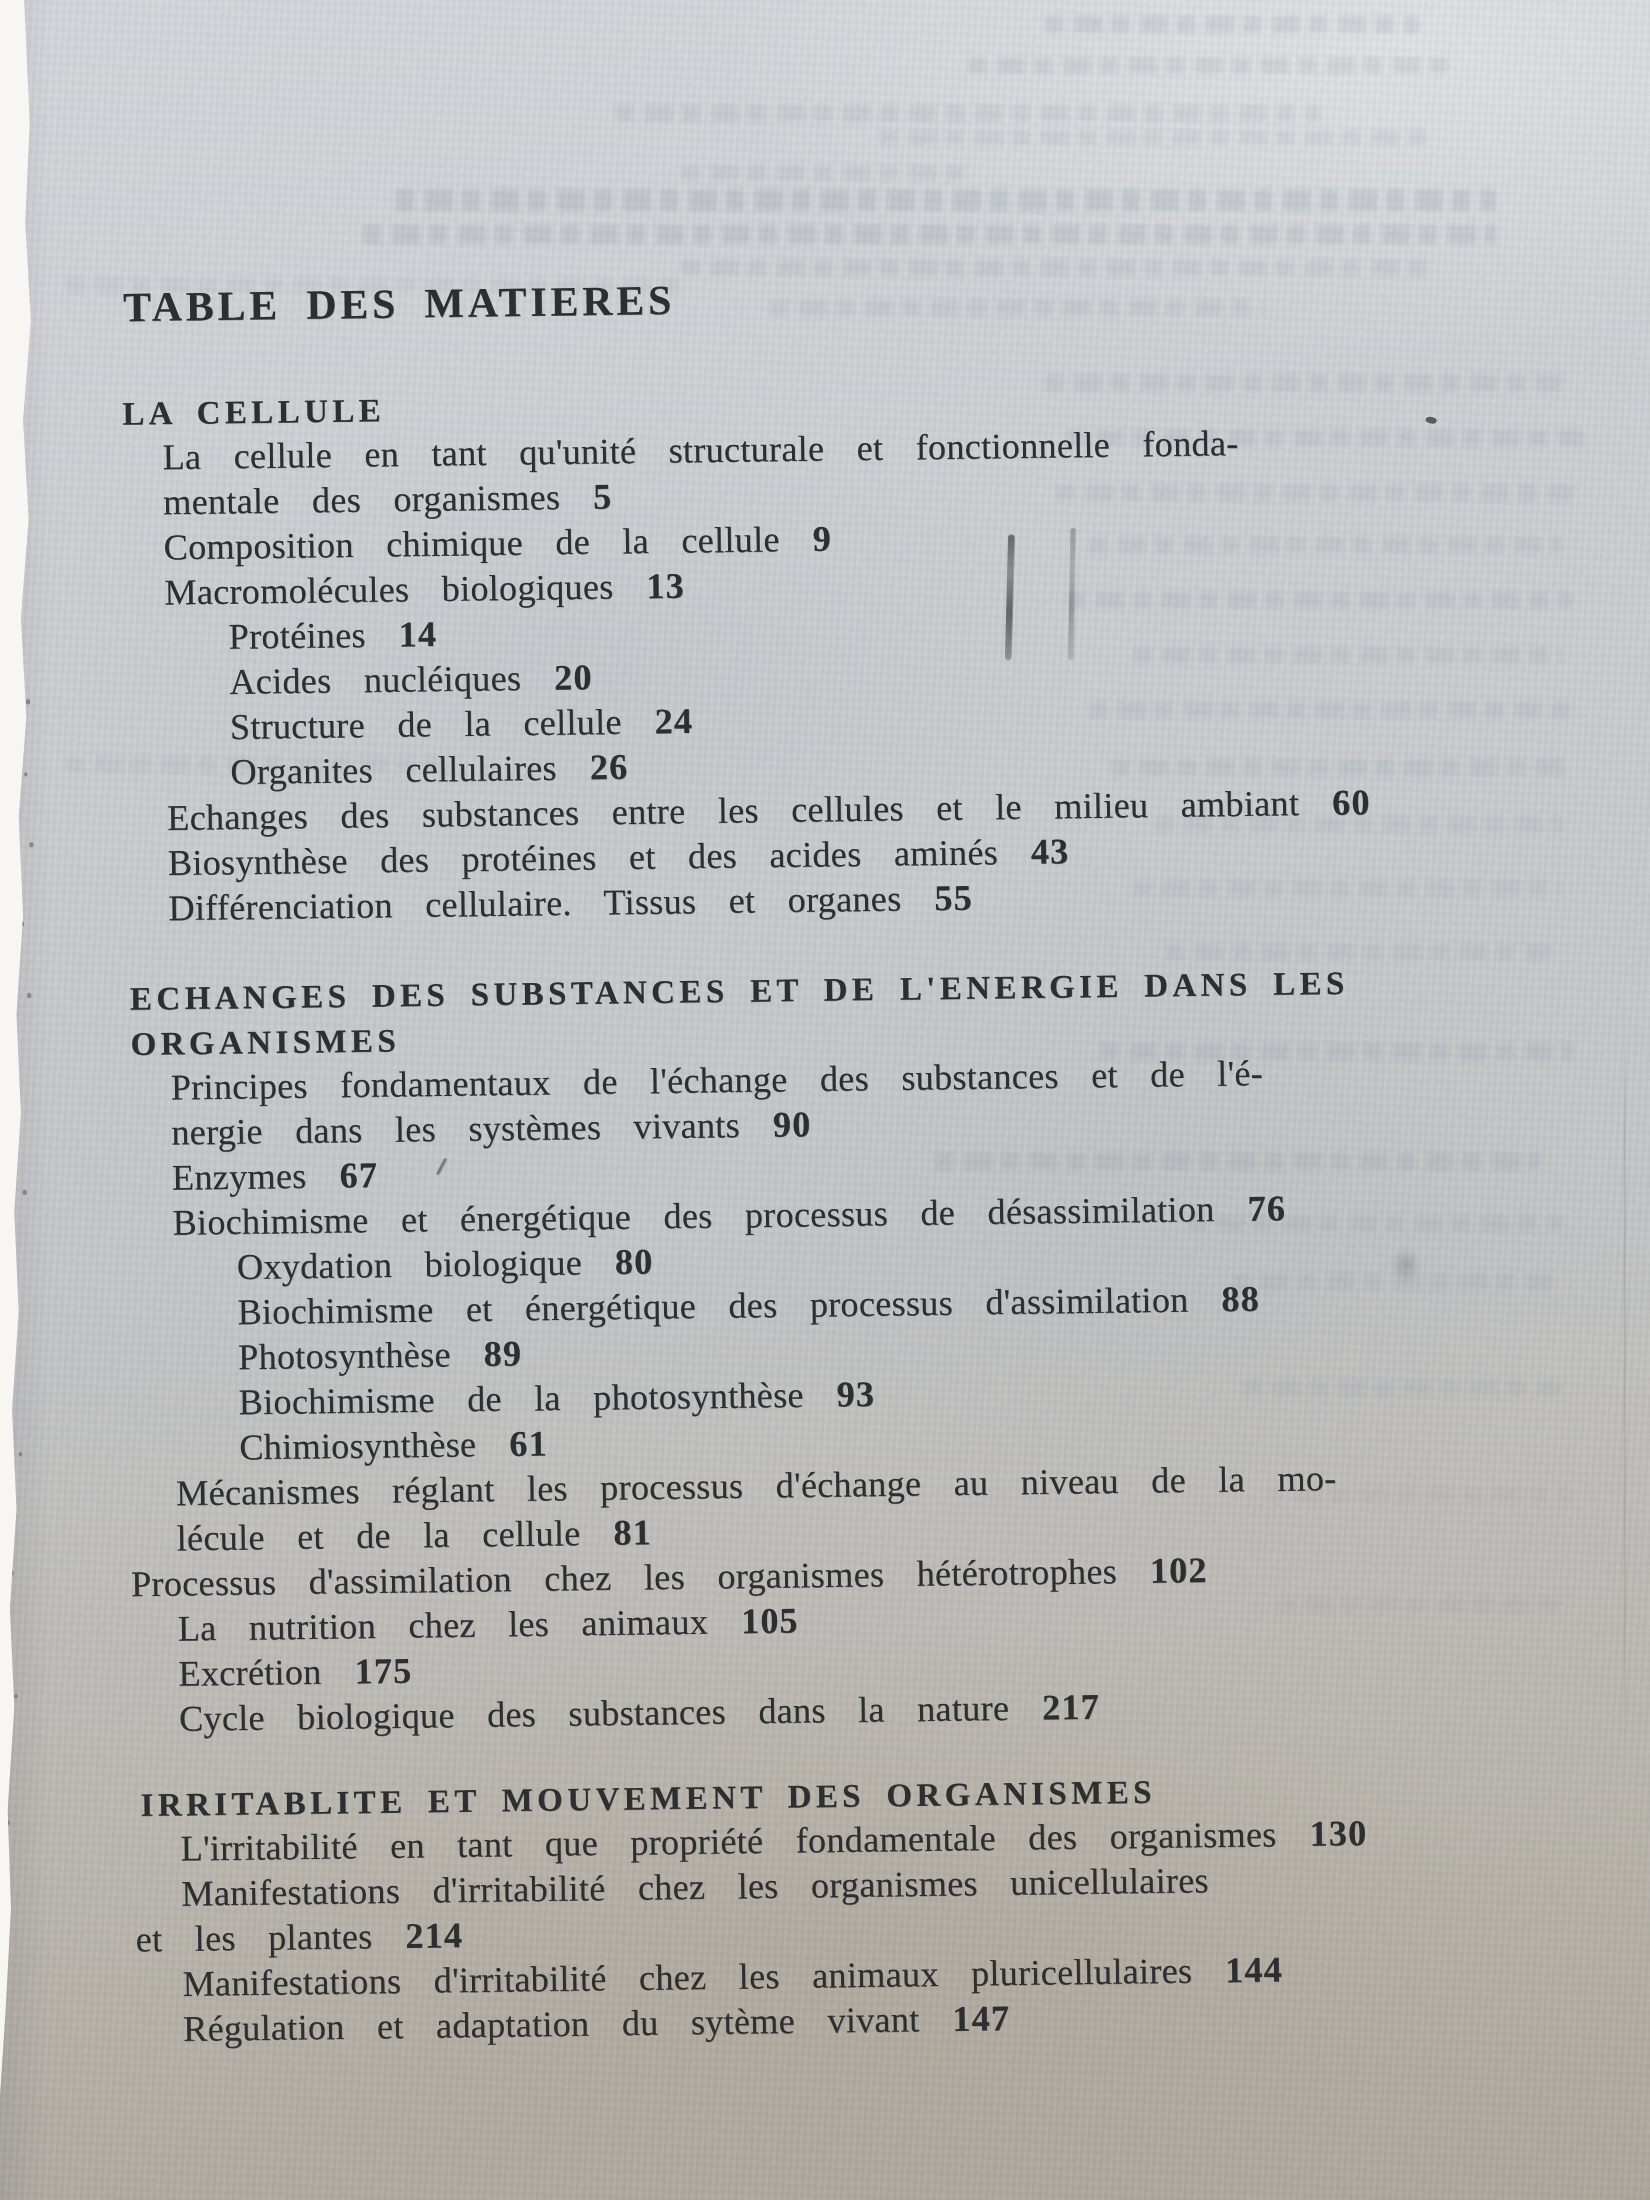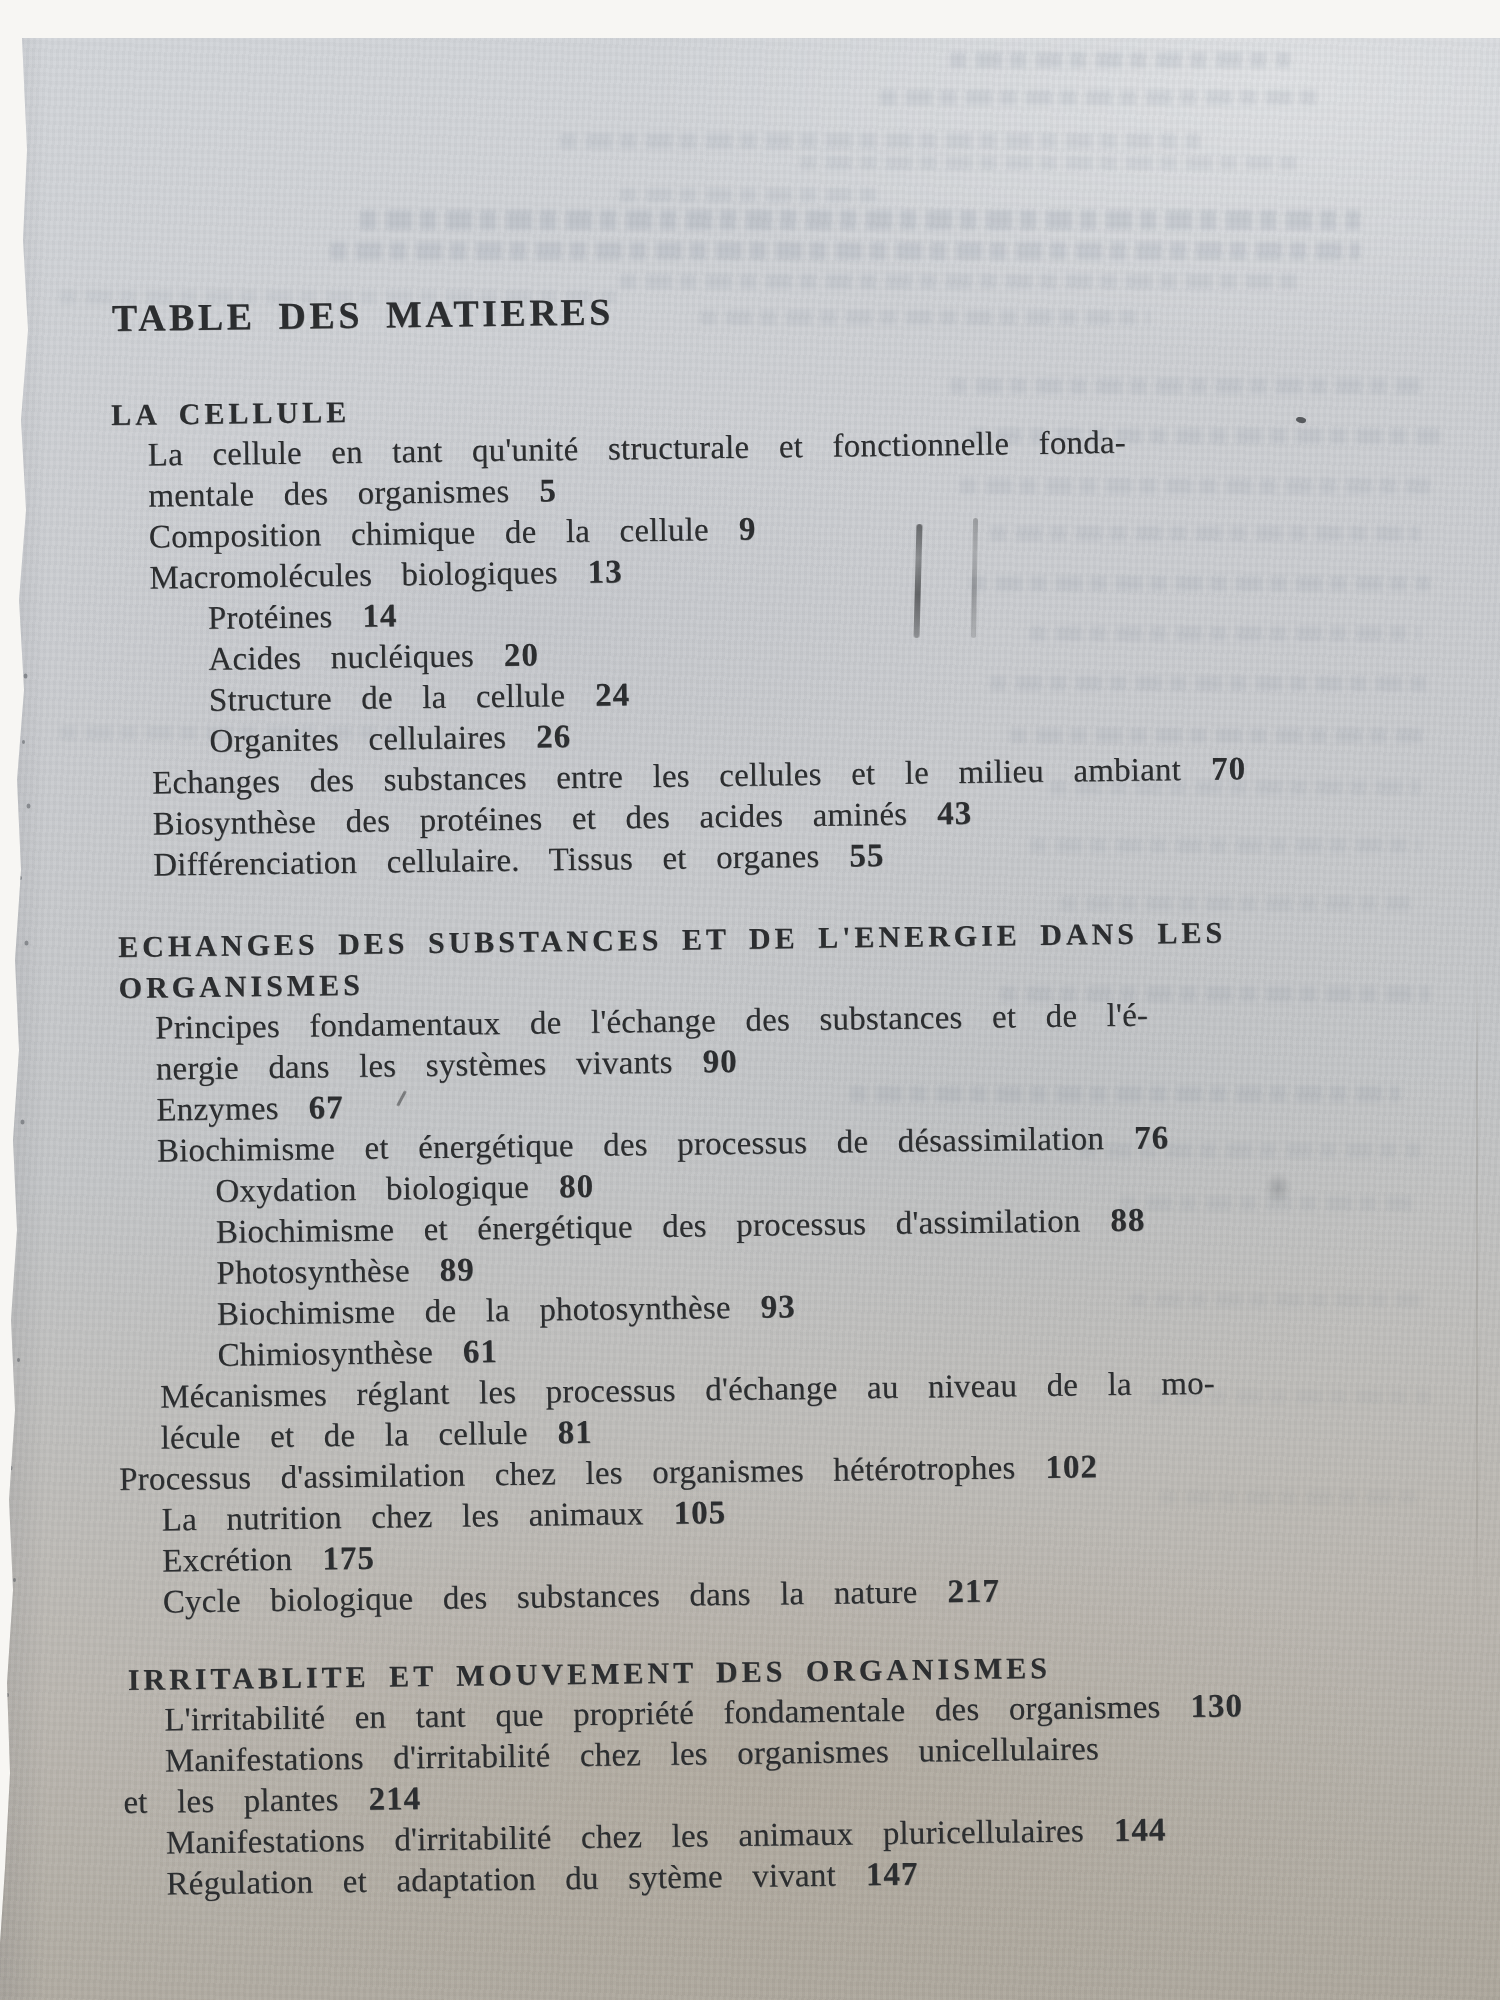--- a/index.html
+++ b/index.html
@@ -12,21 +12,20 @@
   .paper{
     position:absolute;inset:0;
     clip-path:polygon(22px 0,1500px 0,1500px 2000px,0 2000px,0 1905px,5px 1830px,10px 1735px,7px 1645px,13px 1552px,9px 1462px,15px 1372px,11px 1282px,17px 1192px,13px 1102px,19px 1012px,15px 922px,21px 832px,17px 742px,24px 652px,19px 562px,26px 472px,21px 382px,28px 292px,23px 202px,27px 112px,22px 0);
     background-image:
       linear-gradient(90deg, rgba(100,100,108,.15), rgba(100,100,108,0) 45px),
       radial-gradient(900px 400px at 85% 2%, rgba(255,255,255,.30), transparent 70%),
       radial-gradient(600px 300px at 35% 30%, rgba(118,124,134,.06), transparent 80%),
       radial-gradient(520px 420px at 70% 55%, rgba(118,124,130,.05), transparent 80%),
       radial-gradient(760px 340px at 50% 88%, rgba(140,118,88,.12), transparent 85%),
       linear-gradient(175deg, #d2d5d9 0%, #caccd0 30%, #c3c5c7 55%, #bab6af 80%, #aca69b 100%);
-    margin-top: 38px;
   }
   .grain{
     position:absolute;inset:0;pointer-events:none;
     background-image:
       repeating-linear-gradient(93deg, rgba(255,255,255,.03) 0 3px, rgba(70,75,80,.028) 3px 6px),
       repeating-linear-gradient(2deg, rgba(255,255,255,.02) 0 4px, rgba(70,75,80,.02) 4px 8px);
   }
   
   .content{
     position:absolute;inset:0;color:#2c2e30;
@@ -111,21 +110,21 @@
           <section class="toc-section s0">
             <div class="sec-heading">LA CELLULE</div>
             <div class="line ind1"><span class="etext">La cellule en tant qu'unité structurale et fonctionnelle fonda-</span></div>
             <div class="line ind1"><span class="etext">mentale des organismes</span><span class="pg">5</span></div>
             <div class="line ind1"><span class="etext">Composition chimique de la cellule</span><span class="pg">9</span></div>
             <div class="line ind1"><span class="etext">Macromolécules biologiques</span><span class="pg">13</span></div>
             <div class="line ind2"><span class="etext">Protéines</span><span class="pg">14</span></div>
             <div class="line ind2"><span class="etext">Acides nucléiques</span><span class="pg">20</span></div>
             <div class="line ind2"><span class="etext">Structure de la cellule</span><span class="pg">24</span></div>
             <div class="line ind2"><span class="etext">Organites cellulaires</span><span class="pg">26</span></div>
-            <div class="line ind1"><span class="etext">Echanges des substances entre les cellules et le milieu ambiant</span><span class="pg">70</span></div>
+            <div class="line ind1"><span class="etext">Echanges des substances entre les cellules et le milieu ambiant</span><span class="pg">60</span></div>
             <div class="line ind1"><span class="etext">Biosynthèse des protéines et des acides aminés</span><span class="pg">43</span></div>
             <div class="line ind1"><span class="etext">Différenciation cellulaire. Tissus et organes</span><span class="pg">55</span></div>
           </section>
           <section class="toc-section s1">
             <div class="sec-heading">ECHANGES DES SUBSTANCES ET DE L'ENERGIE DANS LES</div>
             <div class="sec-heading">ORGANISMES</div>
             <div class="line ind1"><span class="etext">Principes fondamentaux de l'échange des substances et de l'é-</span></div>
             <div class="line ind1"><span class="etext">nergie dans les systèmes vivants</span><span class="pg">90</span></div>
             <div class="line ind1"><span class="etext">Enzymes</span><span class="pg">67</span></div>
             <div class="line ind1"><span class="etext">Biochimisme et énergétique des processus de désassimilation</span><span class="pg">76</span></div>

